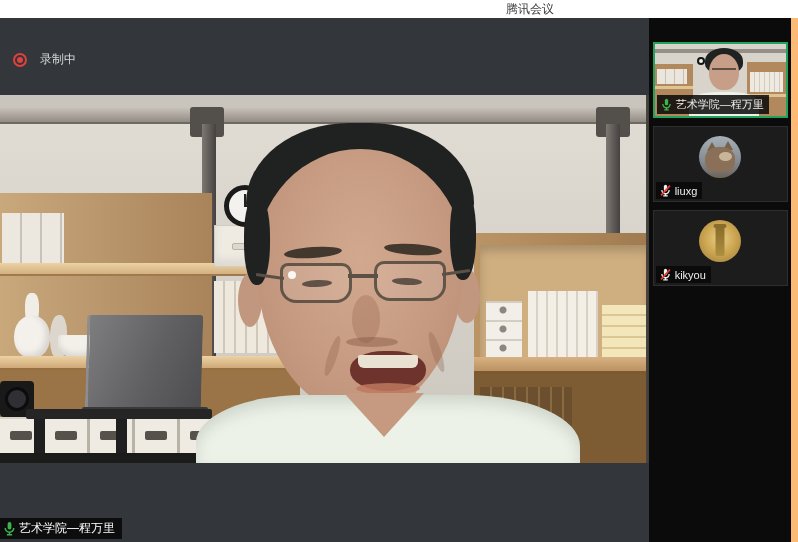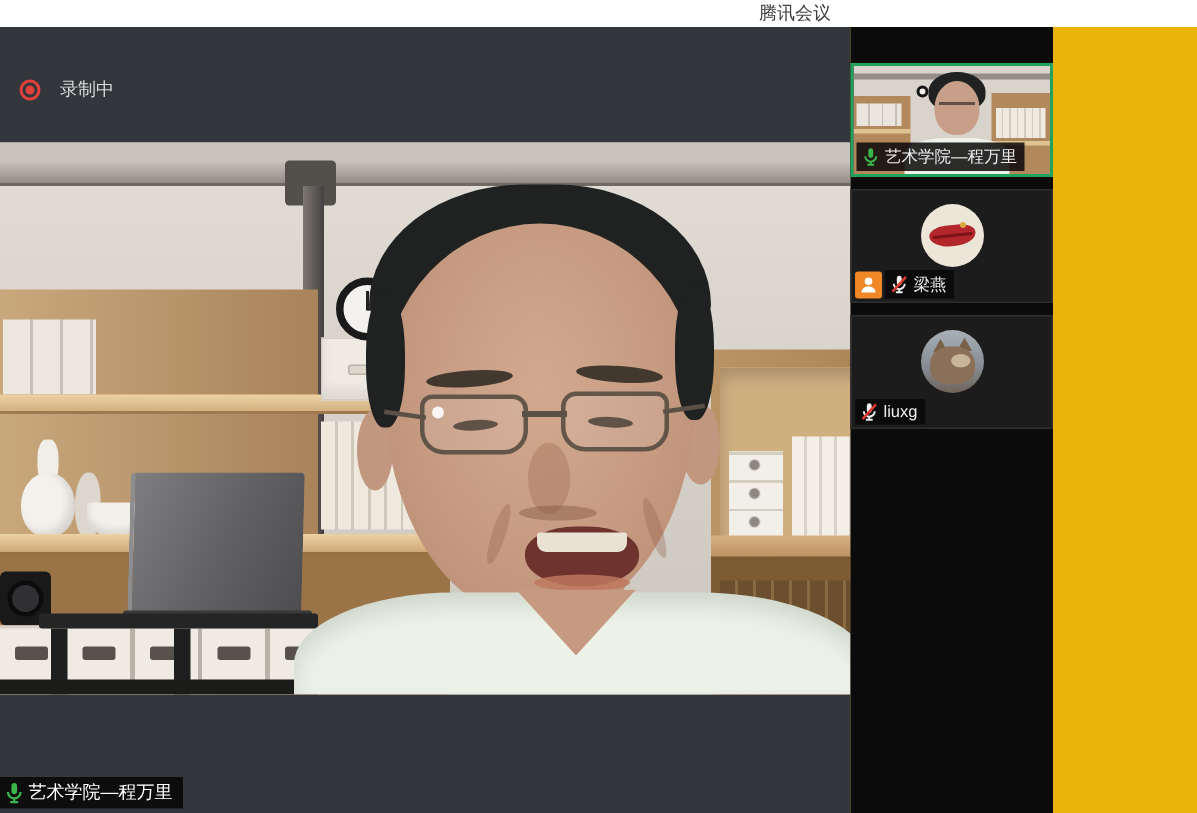--- a/index.html
+++ b/index.html
@@ -1,26 +1,26 @@
 <!DOCTYPE html>
 <html><head>
 <meta charset="utf-8">
 <style>
   html,body{margin:0;padding:0;background:#101010;}
   *{box-sizing:border-box;}
   body{font-family:"Liberation Sans","DejaVu Sans",sans-serif;}
-  .app{position:relative;width:798px;height:542px;overflow:hidden;background:#eab308;}
+  .app{position:relative;width:798px;height:542px;overflow:hidden;background:#fdba74;}
 
   
   .titlebar{position:relative;width:798px;height:18px;background:#ffffff;}
   .titlebar .title{position:absolute;left:530px;top:50%;transform:translate(-50%,-50%);
     font-size:12px;color:#3c3c3c;white-space:nowrap;}
 
   
-  .content{position:absolute;top:18px;left:0;width:702px;height:524px;display:flex;}
+  .content{position:absolute;top:18px;left:0;width:791px;height:524px;display:flex;}
   .main{position:relative;width:655px;height:524px;background:#33363a;overflow:hidden;}
   .sidebar{position:relative;width:143px;height:524px;background:#0b0b0b;
     display:flex;flex-direction:column;align-items:center;gap:8px;padding-top:24px;}
 
   
   .recording{position:absolute;top:33px;left:13px;display:flex;align-items:center;gap:13px;z-index:30;}
   .rec-icon{width:14px;height:14px;border:2px solid #e0413c;border-radius:50%;position:relative;}
   .rec-icon::after{content:"";position:absolute;left:50%;top:50%;transform:translate(-50%,-50%);
     width:6px;height:6px;border-radius:50%;background:#e0413c;}
   .recording .rec-text{font-size:12px;color:#d8d8d8;}
@@ -345,56 +345,51 @@
           <div class="tile-label">
             <svg class="mic mic-active" width="13" height="13" viewBox="0 0 16 16">
                 <use href="#mic-shape"></use>
               </svg>
             <span>艺术学院—程万里</span>
           </div>
         </div>
       </div>
 
 
-      <div class="tile">
-        <div class="avatar av-liangyan">
-          <div class="a lips"></div>
-            <div class="a gold"></div>
-        </div>
-        <div class="tile-bottom">
-          <span class="badge badge-orange">
-            <svg width="14" height="14" viewBox="0 0 16 16">
-                <use href="#person-shape"></use>
-              </svg>
-          </span>
-          <div class="tile-label">
-            <svg class="mic mic-muted" width="13" height="13" viewBox="0 0 16 16">
-                <use href="#mic-shape"></use>
-                <path d="M2.5 14L13.5 2" stroke="#e53b30" stroke-width="2"></path>
-              </svg>
-            <span>梁燕</span>
-          </div>
-        </div>
-      </div>
 
 
       <div class="tile">
         <div class="avatar av-liuxg">
           <div class="a earl"></div>
             <div class="a earr"></div>
             <div class="a cat"></div>
             <div class="a facepatch"></div>
         </div>
         <div class="tile-bottom">
           <div class="tile-label">
             <svg class="mic mic-muted" width="13" height="13" viewBox="0 0 16 16">
                 <use href="#mic-shape"></use>
                 <path d="M2.5 14L13.5 2" stroke="#e53b30" stroke-width="2"></path>
               </svg>
             <span>liuxg</span>
           </div>
         </div>
       </div>
 
+      <div class="tile">
+        <div class="avatar av-kikyou">
+          <div class="a tower-cap"></div>
+            <div class="a tower"></div>
+        </div>
+        <div class="tile-bottom">
+          <div class="tile-label">
+            <svg class="mic mic-muted" width="13" height="13" viewBox="0 0 16 16">
+                <use href="#mic-shape"></use>
+                <path d="M2.5 14L13.5 2" stroke="#e53b30" stroke-width="2"></path>
+              </svg>
+            <span>kikyou</span>
+          </div>
+        </div>
+      </div>
 
     </div>
   </div>
 </div>
 
 </body></html>

